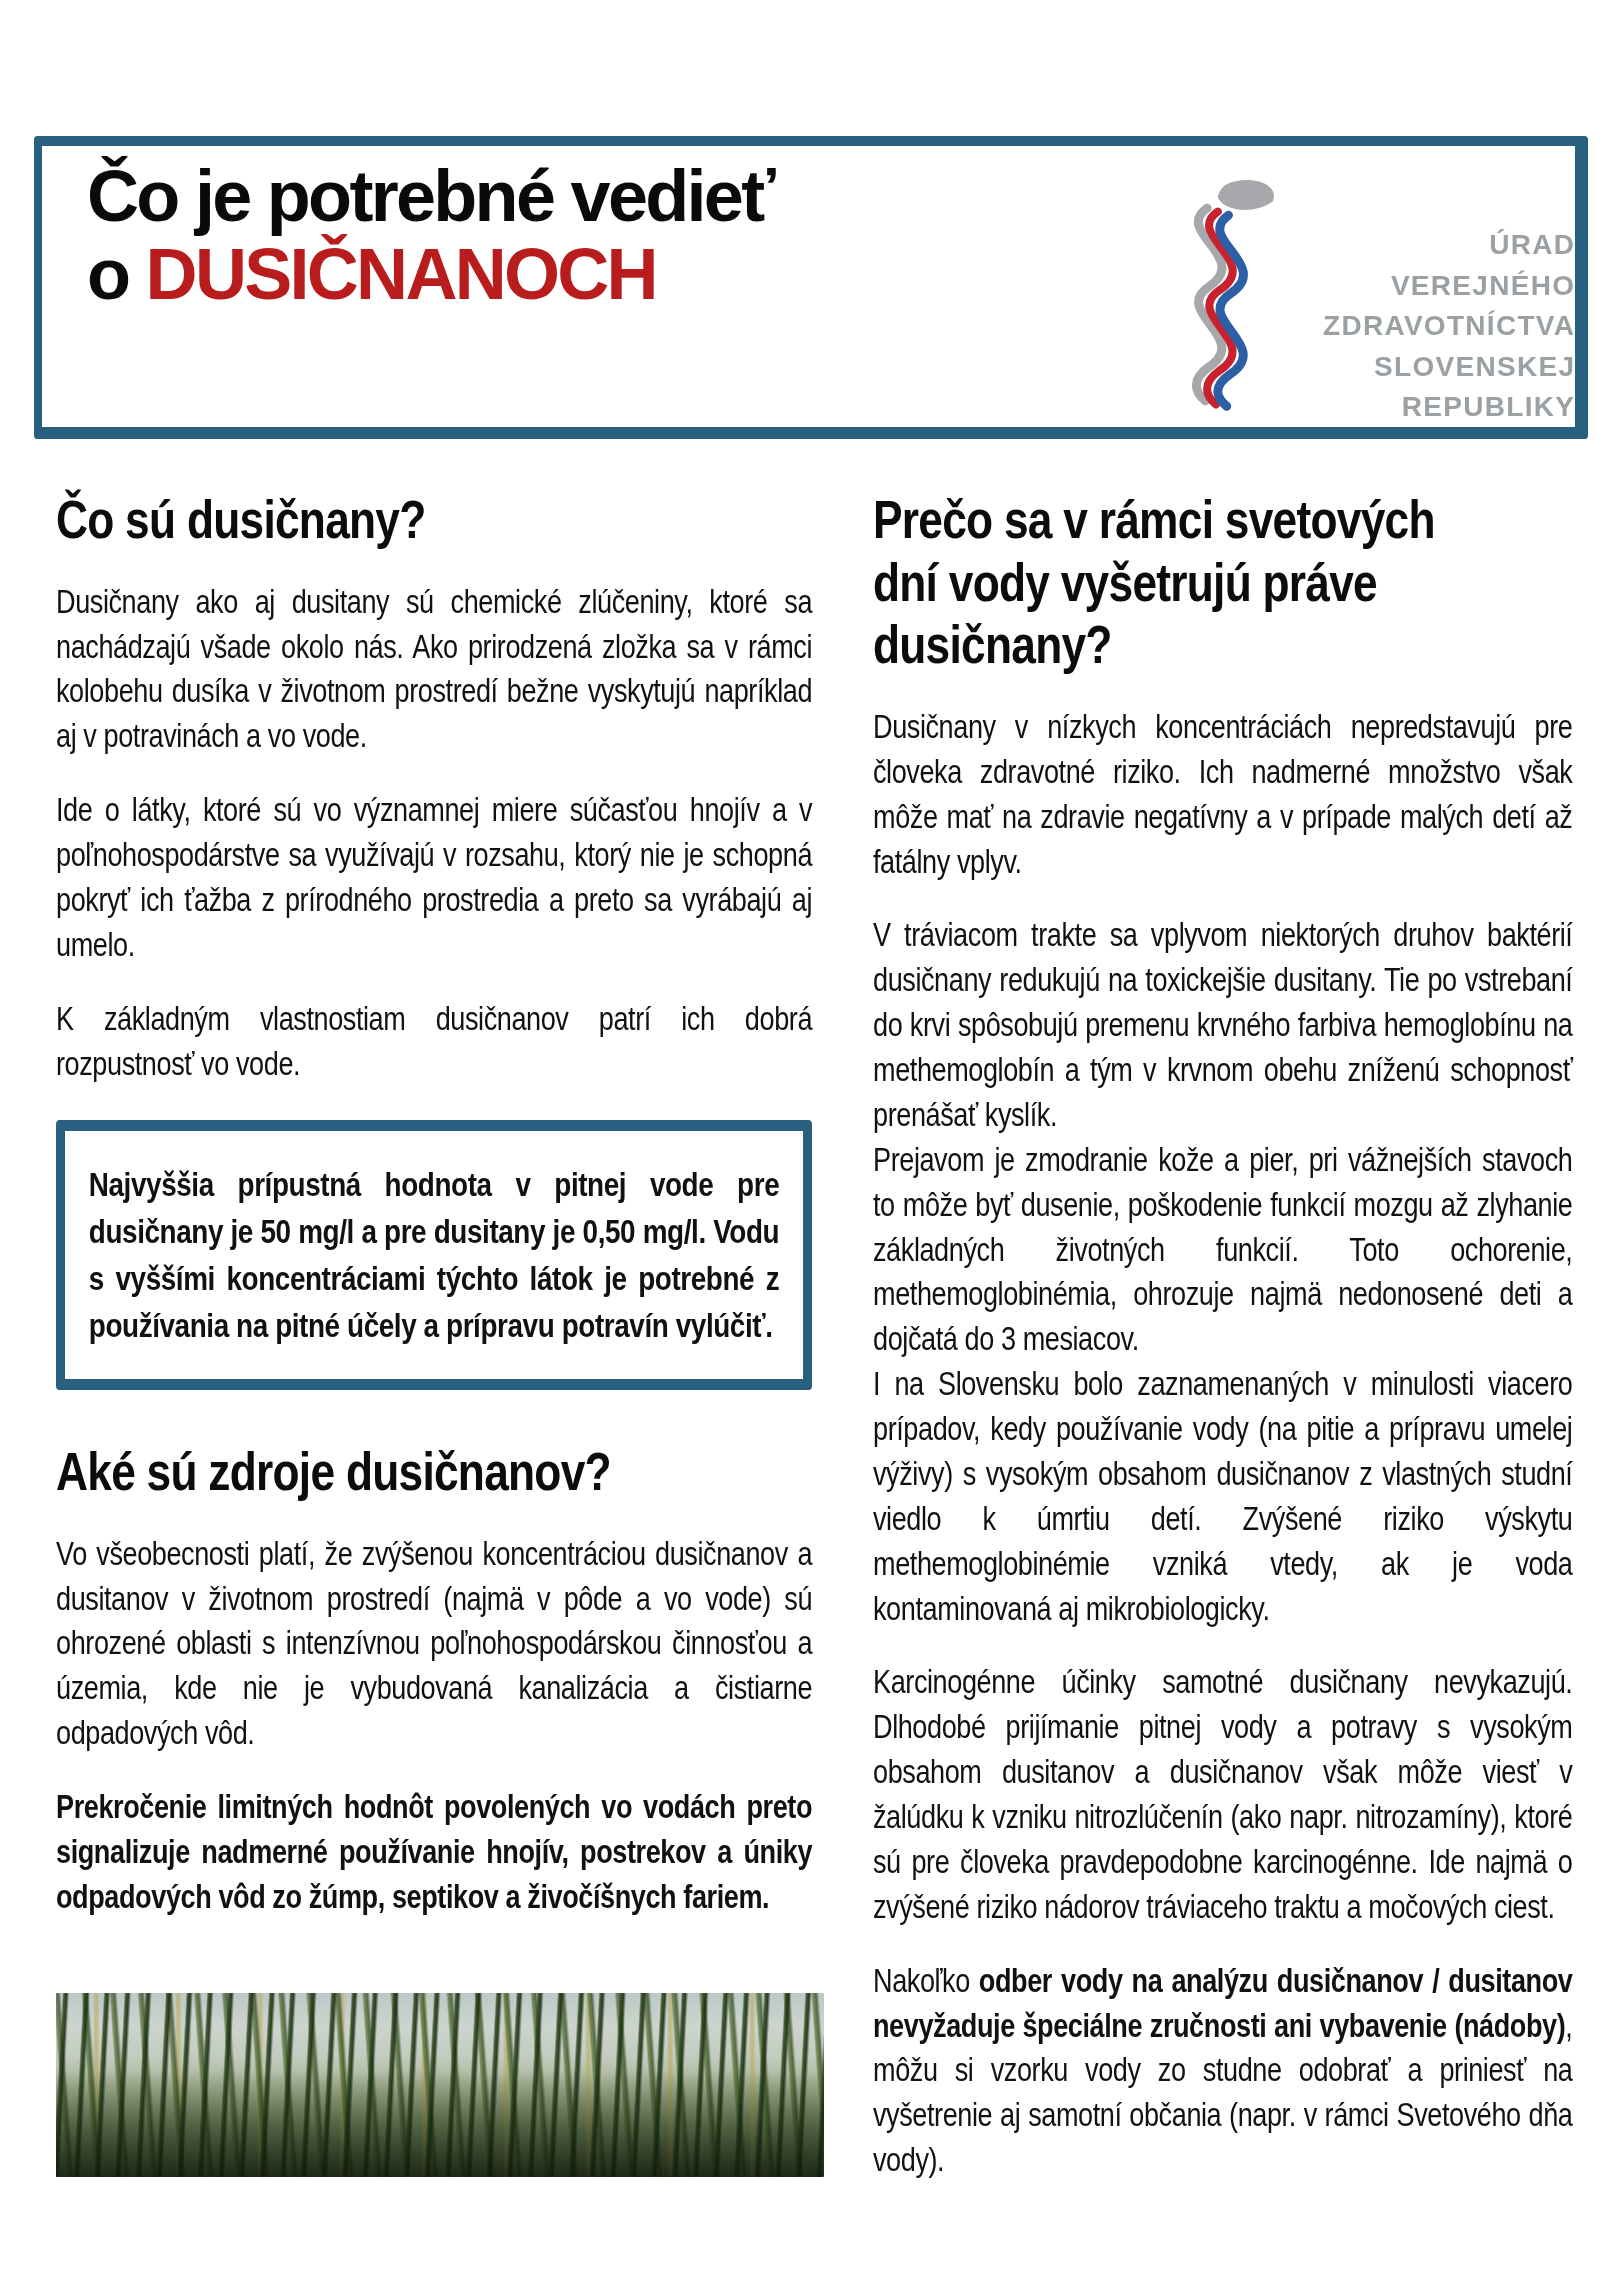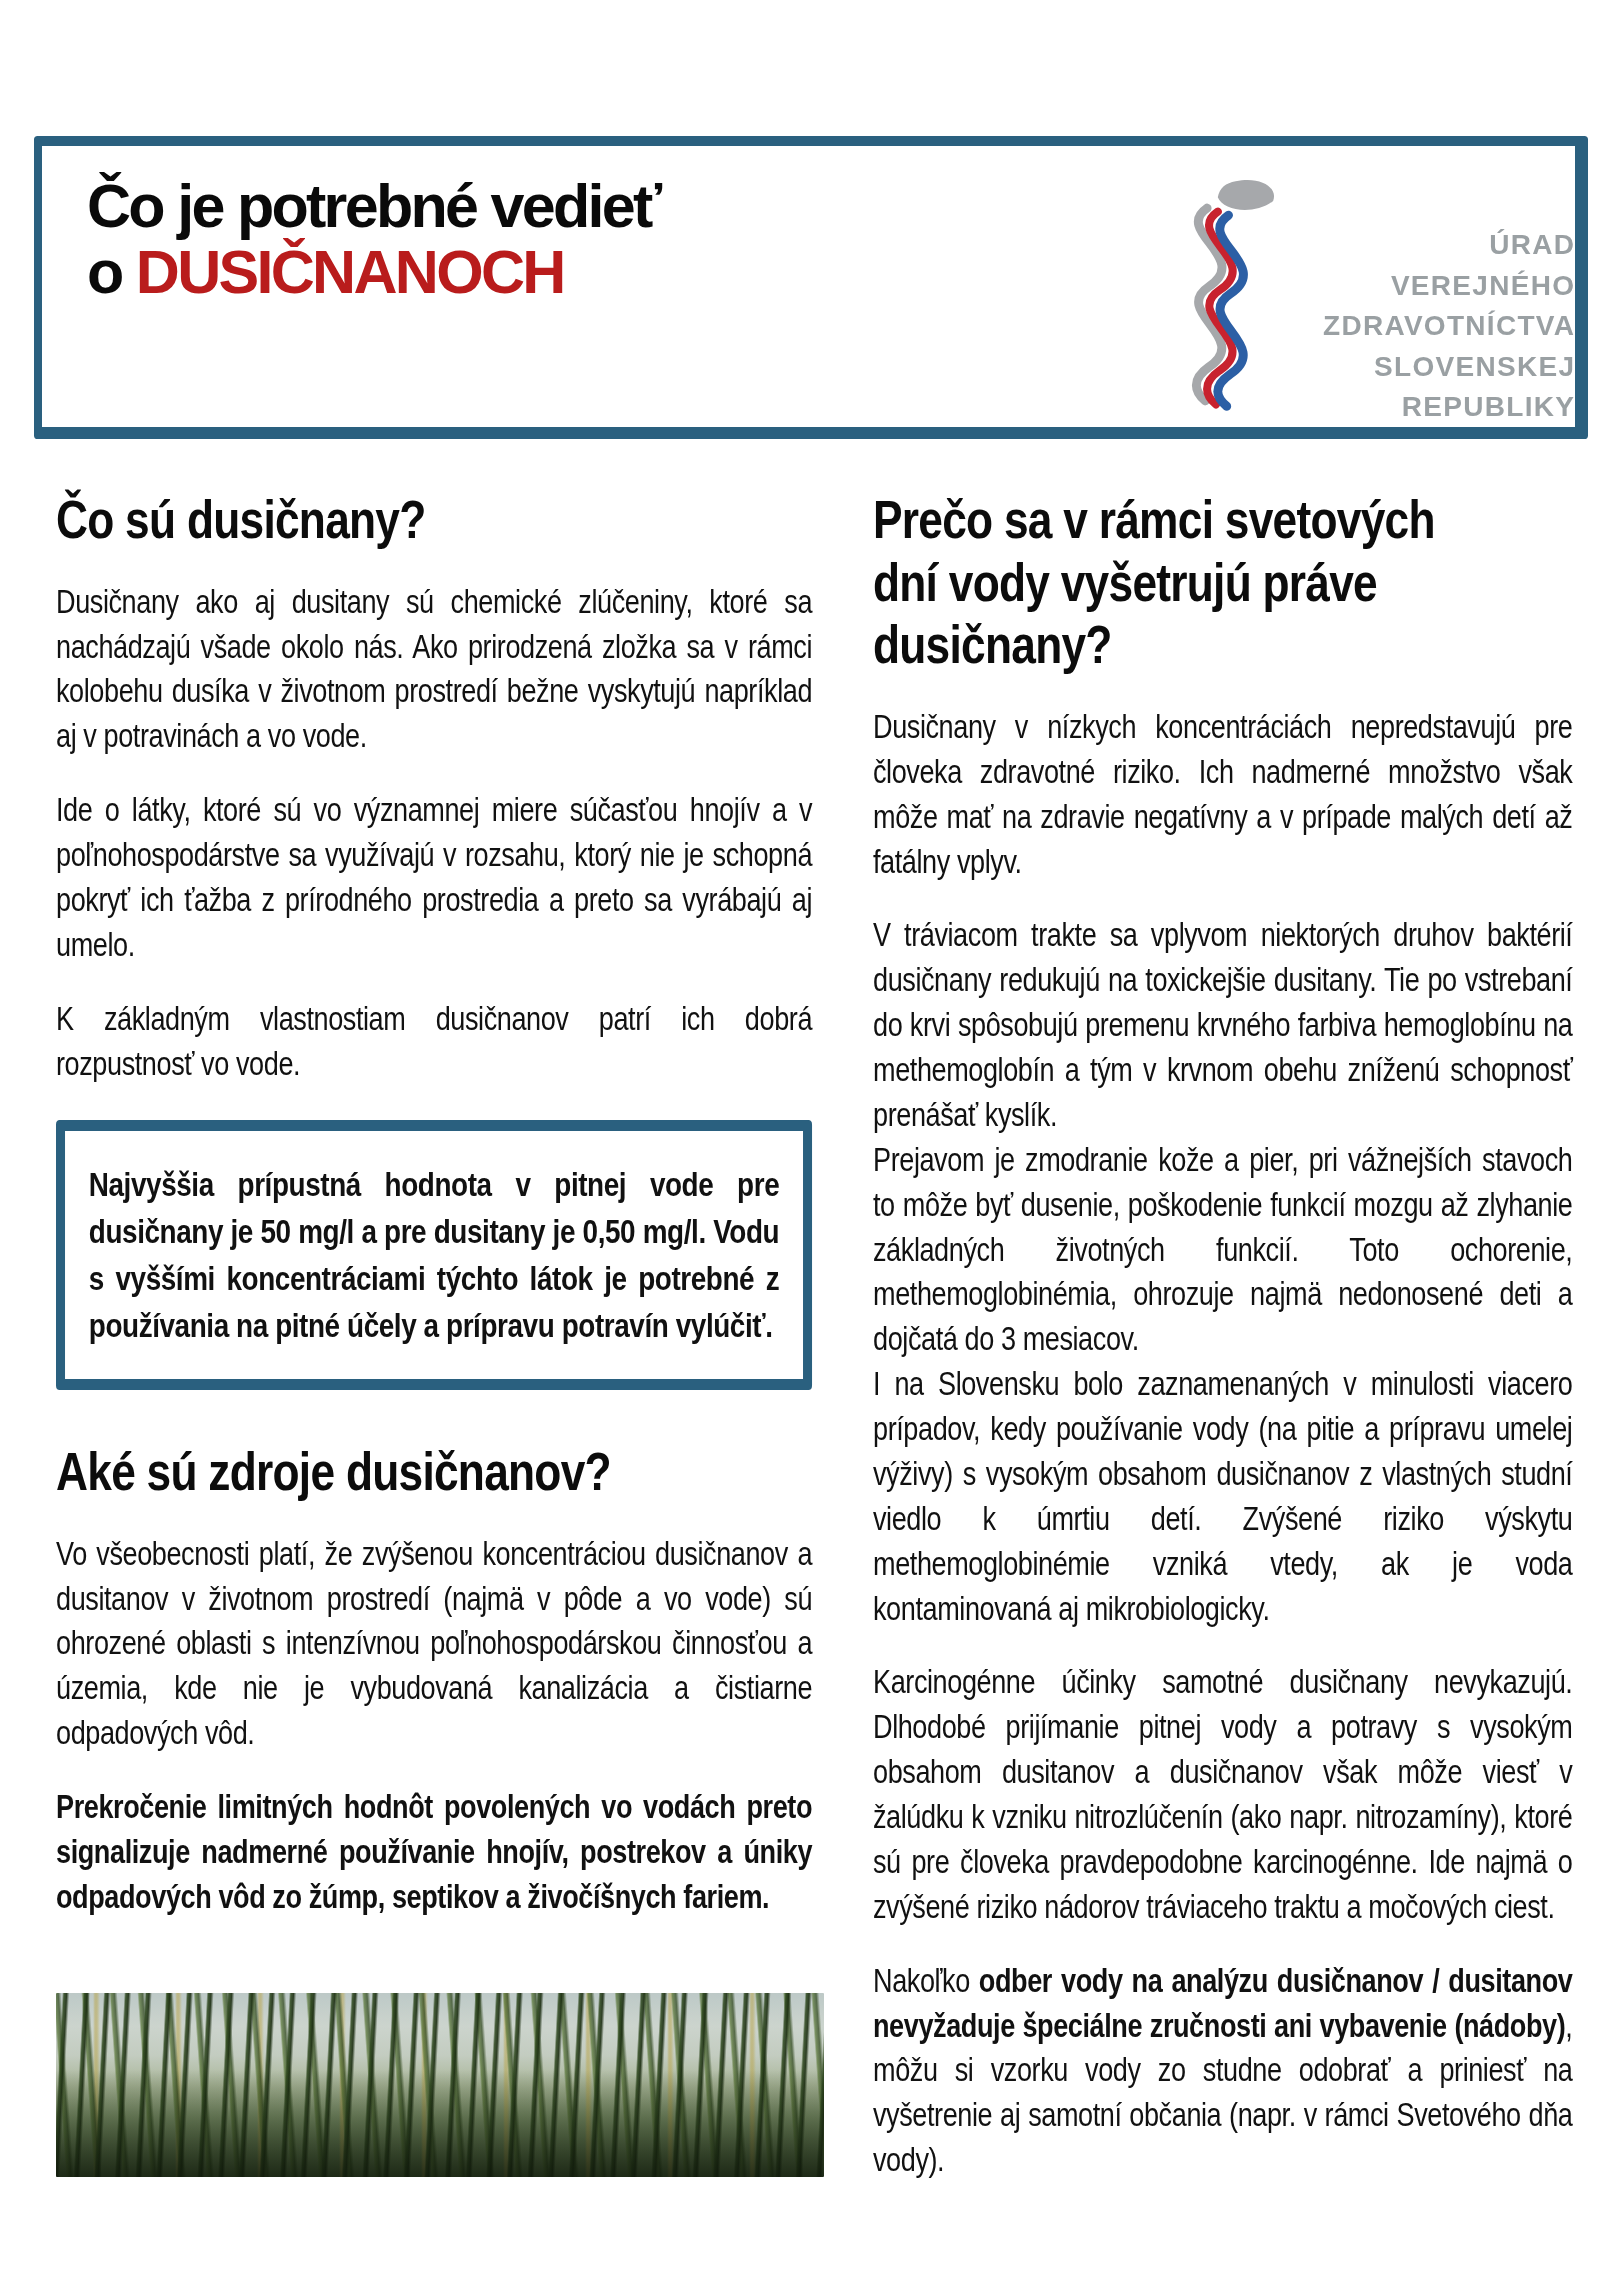--- a/index.html
+++ b/index.html
@@ -10,22 +10,22 @@
   }
 
   
   .header-box {
     position:absolute; left:34px; top:136px; width:1554px; height:303px;
     box-sizing:border-box; background:#ffffff;
     border:10.7px solid #2a607f; border-left-width:8px;
     border-right-width:13.4px; border-bottom-width:12.5px; border-radius:3.6px;
   }
   .title {
-    position:absolute; left:45px; top:28px;
-    font-weight:bold; font-size:61px; line-height:1.08;
+    position:absolute; left:45px; top:12px;
+    font-weight:bold; font-size:72px; line-height:1.08;
     letter-spacing:-2.7px; color:#0a0a0a; white-space:nowrap;
   }
   .title .hl { color:#b91c1c; }
 
   .logo { position:absolute; left:1075px; top:16px; width:466px; height:264px;text-align:right; }
   .logo svg { position:absolute; left:49px; top:9px; width:125px; height:242px; }
   .logo-text {
     position:absolute; left:206px; top:63px;
     font-size:28px; font-weight:600; color:#9aa0a3;
     letter-spacing:1.3px; line-height:1.45; white-space:pre-line;

